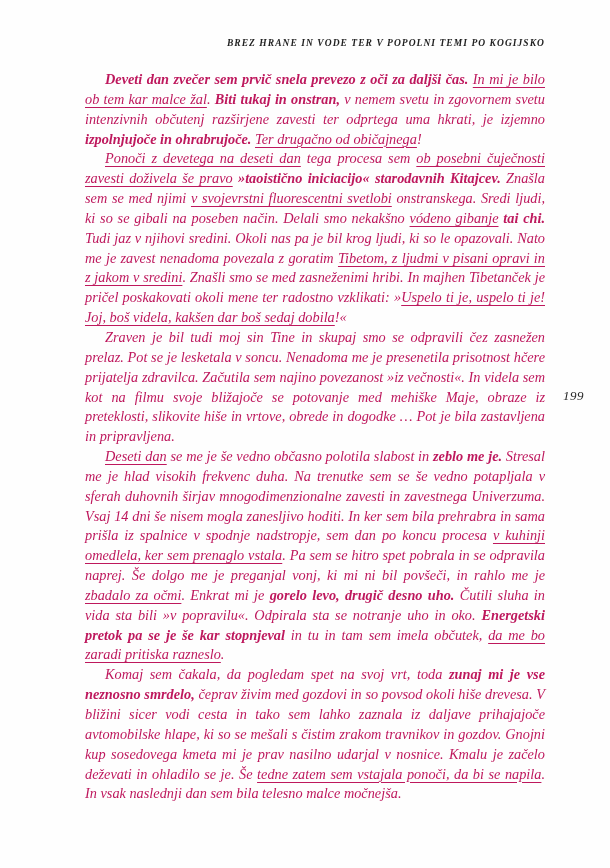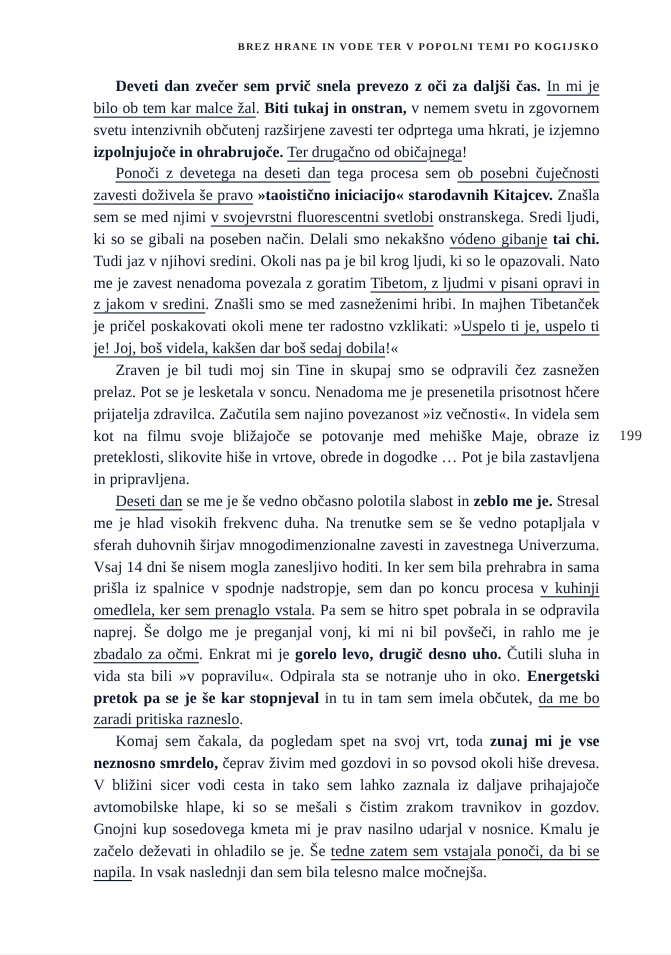--- a/index.html
+++ b/index.html
@@ -9,20 +9,21 @@
     font-family: "Liberation Serif", "DejaVu Serif", serif;
   }
   .page {
     position: relative;
     width: 610px;
     height: 868px;
     margin: 0 auto;
     background: #fefefe;
     color: #1c1c1c;
     overflow: hidden;
+    font-style: italic;
   }
   .running-header {
     position: absolute;
     top: 38px;
     left: 85px;
     width: 460px;
     text-align: right;
     font-family: "Liberation Serif", "DejaVu Serif", serif;
     font-weight: bold;
     font-size: 9.5px;
@@ -31,21 +32,21 @@
     white-space: nowrap;
   }
   .body-text {
     position: absolute;
     top: 70px;
     left: 85px;
     width: 460px;
     font-size: 14.3px;
     line-height: 19.85px;
     text-align: justify;
-    color: #0f172a;
+    color: #be185d;
   }
   .body-text p.para {
     margin: 0;
     padding: 0;
     text-indent: 20px;
   }
   .body-text .b { font-weight: bold; }
   .body-text .u {
     text-decoration: underline;
     text-decoration-thickness: 1px;

